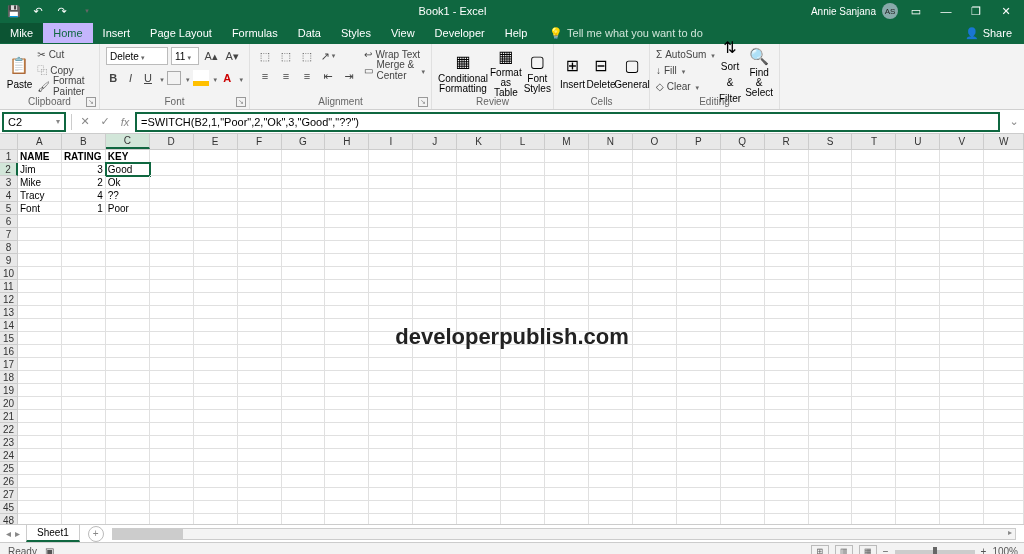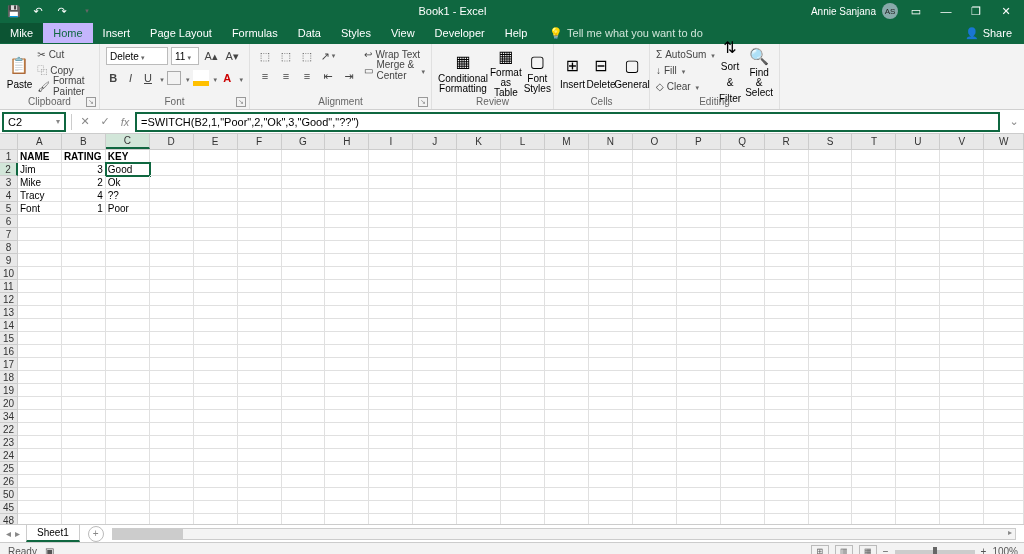--- a/index.html
+++ b/index.html
@@ -848,21 +848,21 @@
         <div class="cell" style="width: 44px;"></div>
         <div class="cell" style="width: 44px;"></div>
         <div class="cell" style="width: 44px;"></div>
         <div class="cell" style="width: 44px;"></div>
         <div class="cell" style="width: 44px;"></div>
         <div class="cell" style="width: 44px;"></div>
         <div class="cell" style="width: 44px;"></div>
         <div class="cell" style="width: 40px;"></div>
       </div>
       <div class="row-g">
-        <div class="rowhead">34</div>
+        <div class="rowhead">21</div>
         <div class="cell" style="width: 44px;"></div>
         <div class="cell" style="width: 44px;"></div>
         <div class="cell" style="width: 44px;"></div>
         <div class="cell" style="width: 44px;"></div>
         <div class="cell" style="width: 44px;"></div>
         <div class="cell" style="width: 44px;"></div>
         <div class="cell" style="width: 44px;"></div>
         <div class="cell" style="width: 44px;"></div>
         <div class="cell" style="width: 44px;"></div>
         <div class="cell" style="width: 44px;"></div>
@@ -1004,21 +1004,21 @@
         <div class="cell" style="width: 44px;"></div>
         <div class="cell" style="width: 44px;"></div>
         <div class="cell" style="width: 44px;"></div>
         <div class="cell" style="width: 44px;"></div>
         <div class="cell" style="width: 44px;"></div>
         <div class="cell" style="width: 44px;"></div>
         <div class="cell" style="width: 44px;"></div>
         <div class="cell" style="width: 40px;"></div>
       </div>
       <div class="row-g">
-        <div class="rowhead">50</div>
+        <div class="rowhead">27</div>
         <div class="cell" style="width: 44px;"></div>
         <div class="cell" style="width: 44px;"></div>
         <div class="cell" style="width: 44px;"></div>
         <div class="cell" style="width: 44px;"></div>
         <div class="cell" style="width: 44px;"></div>
         <div class="cell" style="width: 44px;"></div>
         <div class="cell" style="width: 44px;"></div>
         <div class="cell" style="width: 44px;"></div>
         <div class="cell" style="width: 44px;"></div>
         <div class="cell" style="width: 44px;"></div>
@@ -1082,20 +1082,21 @@
         <div class="cell" style="width: 44px;"></div>
         <div class="cell" style="width: 44px;"></div>
         <div class="cell" style="width: 44px;"></div>
         <div class="cell" style="width: 44px;"></div>
         <div class="cell" style="width: 44px;"></div>
         <div class="cell" style="width: 44px;"></div>
         <div class="cell" style="width: 44px;"></div>
         <div class="cell" style="width: 40px;"></div>
       </div>
     </div>
+  <div class="watermark">developerpublish.com</div>
 </div>
 
 <div class="sheettabs">
   <div class="nav-arrows">
     <span>◂</span>
     <span>▸</span>
   </div>
   <div class="sheet-tab"><span>Sheet1</span></div>
   <div class="add-sheet">+</div>
   <div class="hscroll">

